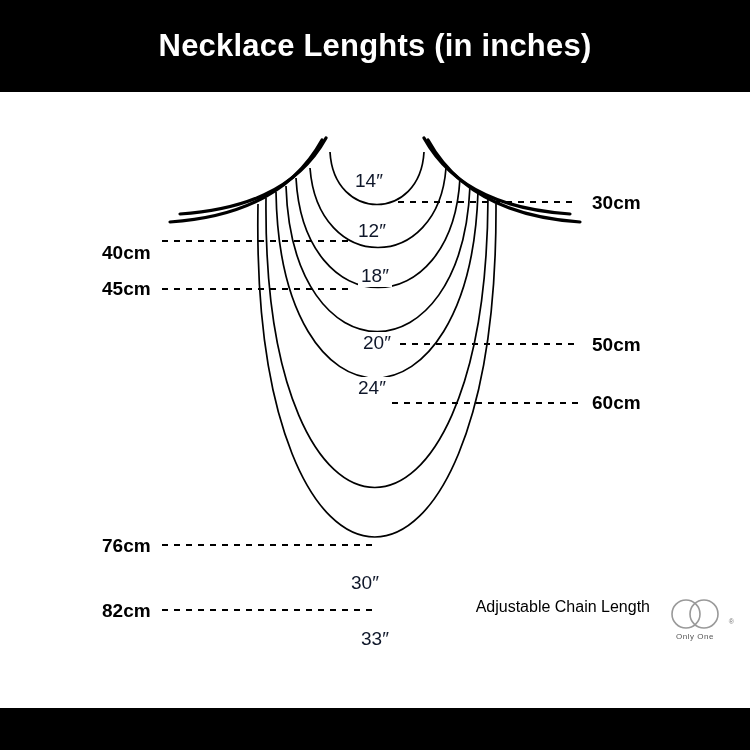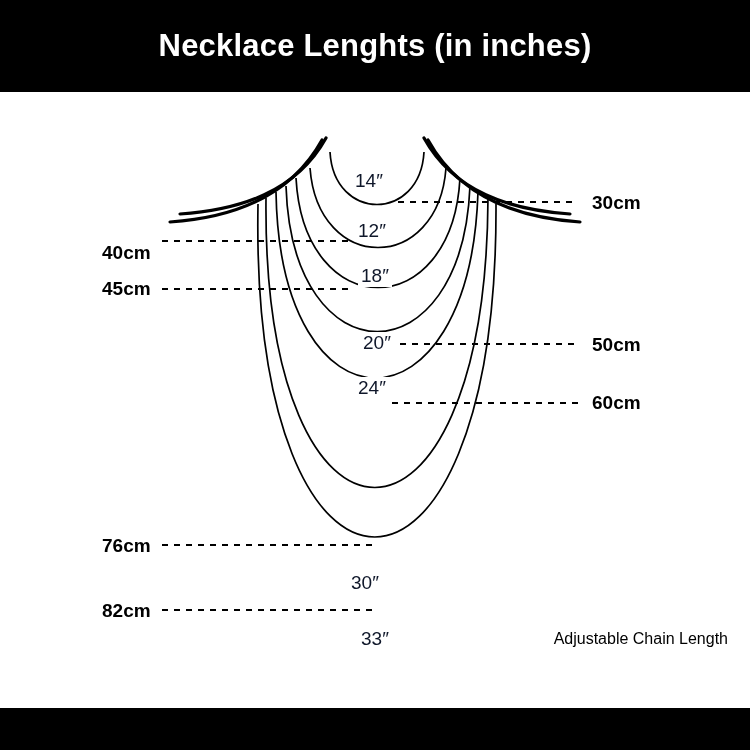--- a/index.html
+++ b/index.html
@@ -168,17 +168,25 @@
     <div class="cm-label" style="left:102px; top:186px;">45cm</div>
     <div class="cm-label" style="left:102px; top:443px;">76cm</div>
     <div class="cm-label" style="left:102px; top:508px;">82cm</div>
 
     <div class="cm-label" style="left:592px; top:100px;">30cm</div>
     <div class="cm-label" style="left:592px; top:242px;">50cm</div>
     <div class="cm-label" style="left:592px; top:300px;">60cm</div>
 
     <div class="brand-wrap">
       <div class="brand-text">Adjustable Chain Length</div>
+      <div class="brand-mark">
+        <svg width="66" height="34" viewBox="0 0 66 34">
+          <circle cx="24" cy="16" r="14" fill="none" stroke="#999999" stroke-width="1.6"></circle>
+          <circle cx="42" cy="16" r="14" fill="none" stroke="#999999" stroke-width="1.6"></circle>
+        </svg>
+        <div class="reg">®</div>
+        <div class="logo-name">Only One</div>
+      </div>
     </div>
   </div>
 
   <div class="footer-band"></div>
 </div>
 
 </body></html>

